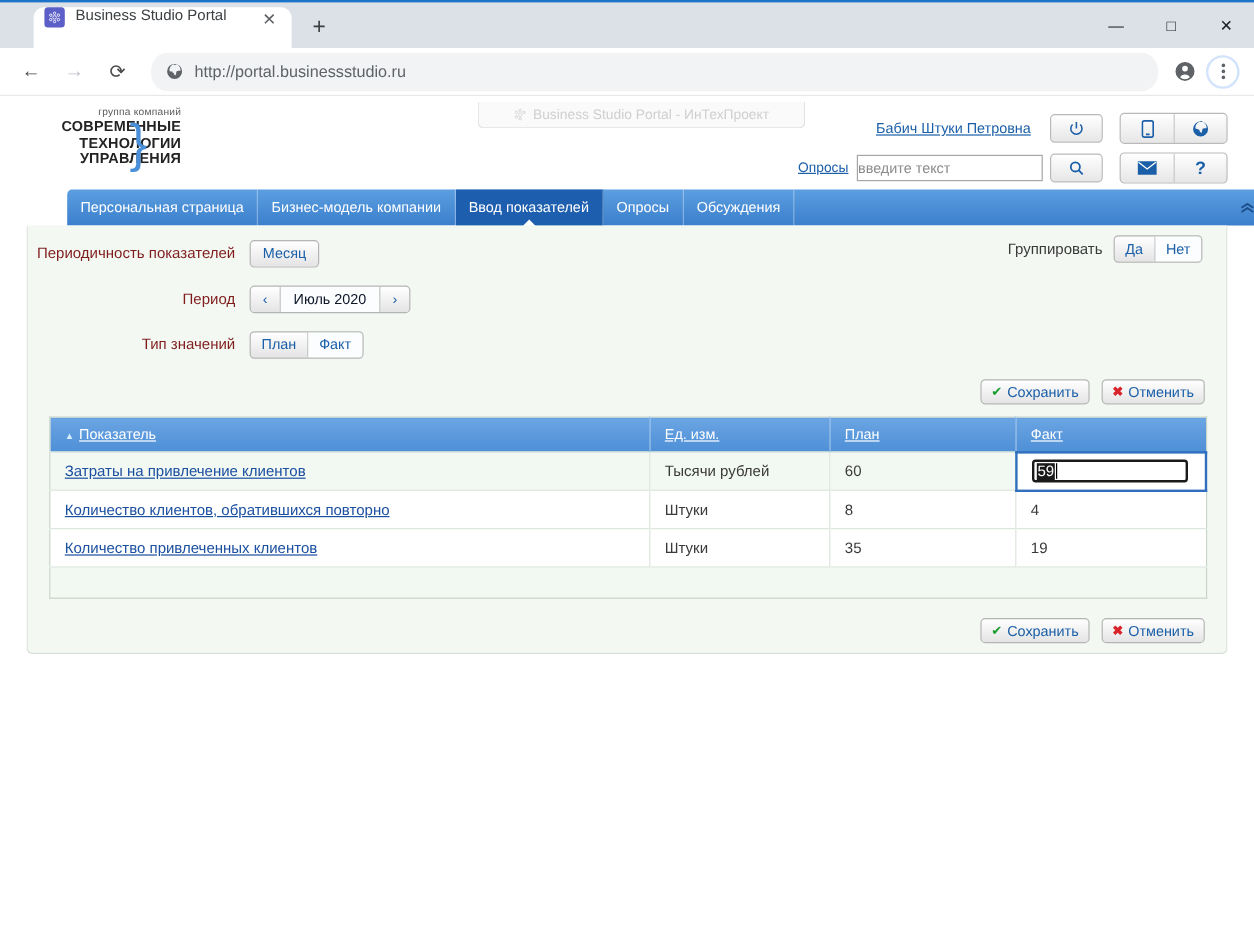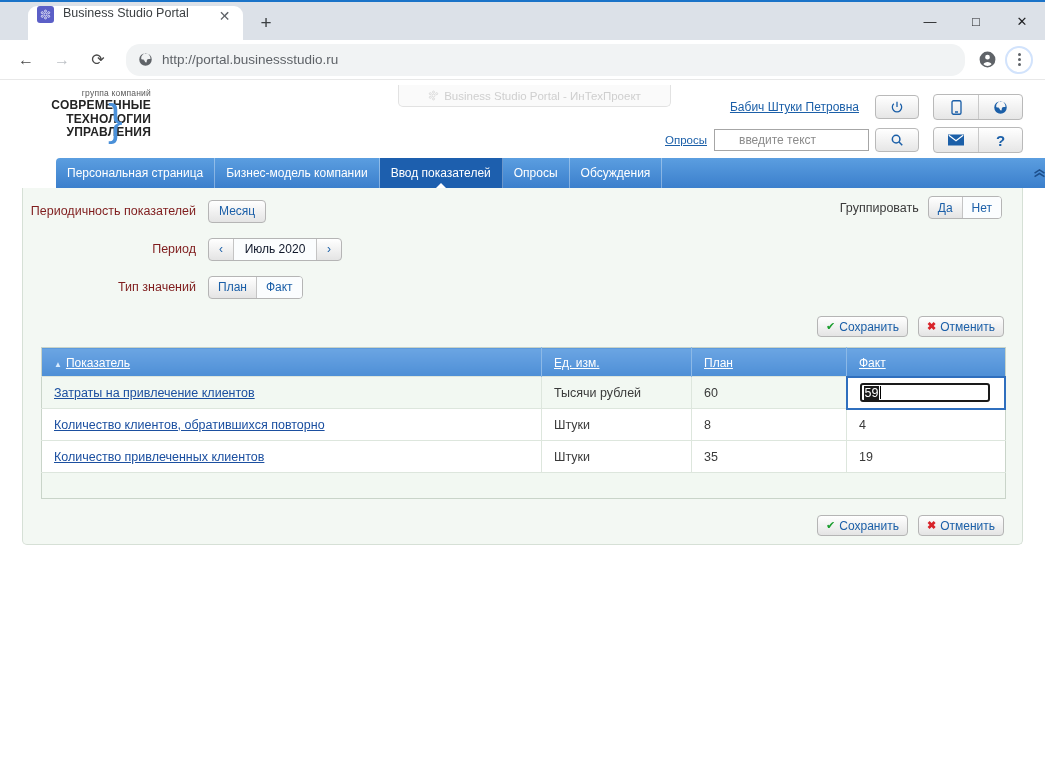--- a/index.html
+++ b/index.html
@@ -103,21 +103,21 @@
     display: flex; align-items: center; justify-content: center;
     color: #1b5fa8; font-size: 13px; margin-left: 6px;
   }
   .sqgroup { display:flex; margin-left: 14px; border:1px solid #b9b9b9; border-radius:4px; overflow:hidden;
              background: linear-gradient(#ffffff, #e6e6e6); }
   .sqgroup .sqbtn { border: none; border-radius: 0; background: none; margin:0; width:44px; }
   .sqgroup .sqbtn + .sqbtn { border-left: 1px solid #c9c9c9; }
   .searchlbl { font-size: 11.5px; color: #1b5fa8; text-decoration: underline; margin-right: 7px; }
   .searchbox {
     width: 155px; height: 22px; border: 1px solid #a6a6a6; background: #fff;
-    display: flex; align-items: center; padding: 0 24px;
+    display: flex; align-items: center; padding: 0 0;
   }
   .searchbox span { font-size: 12px; color: #8b8b8b; }
 
   .navbar {
     position: absolute; left: 22px; top: 76px; width: 1001px; height: 30px;
     background: linear-gradient(#5b9ee0, #3b7fcc);
     border-radius: 4px 4px 0 0; display: flex; align-items: stretch; margin-left: 34px;
   }
   .nav-item {
     display: flex; align-items: center; padding: 0 11px;

